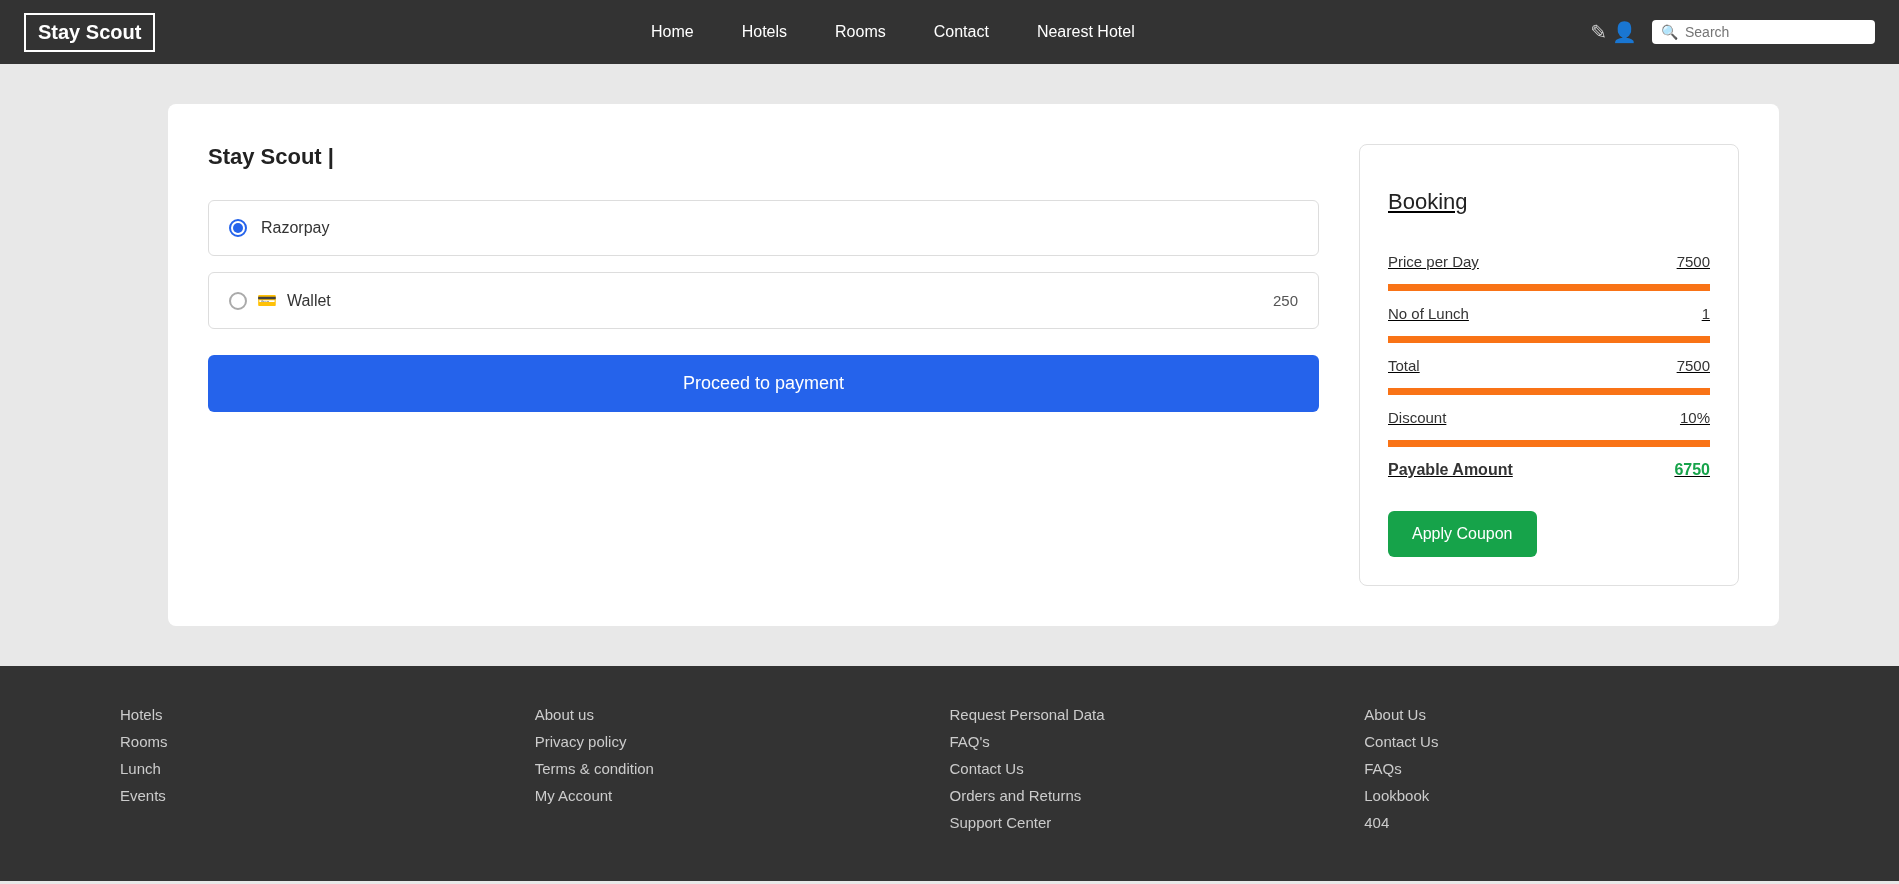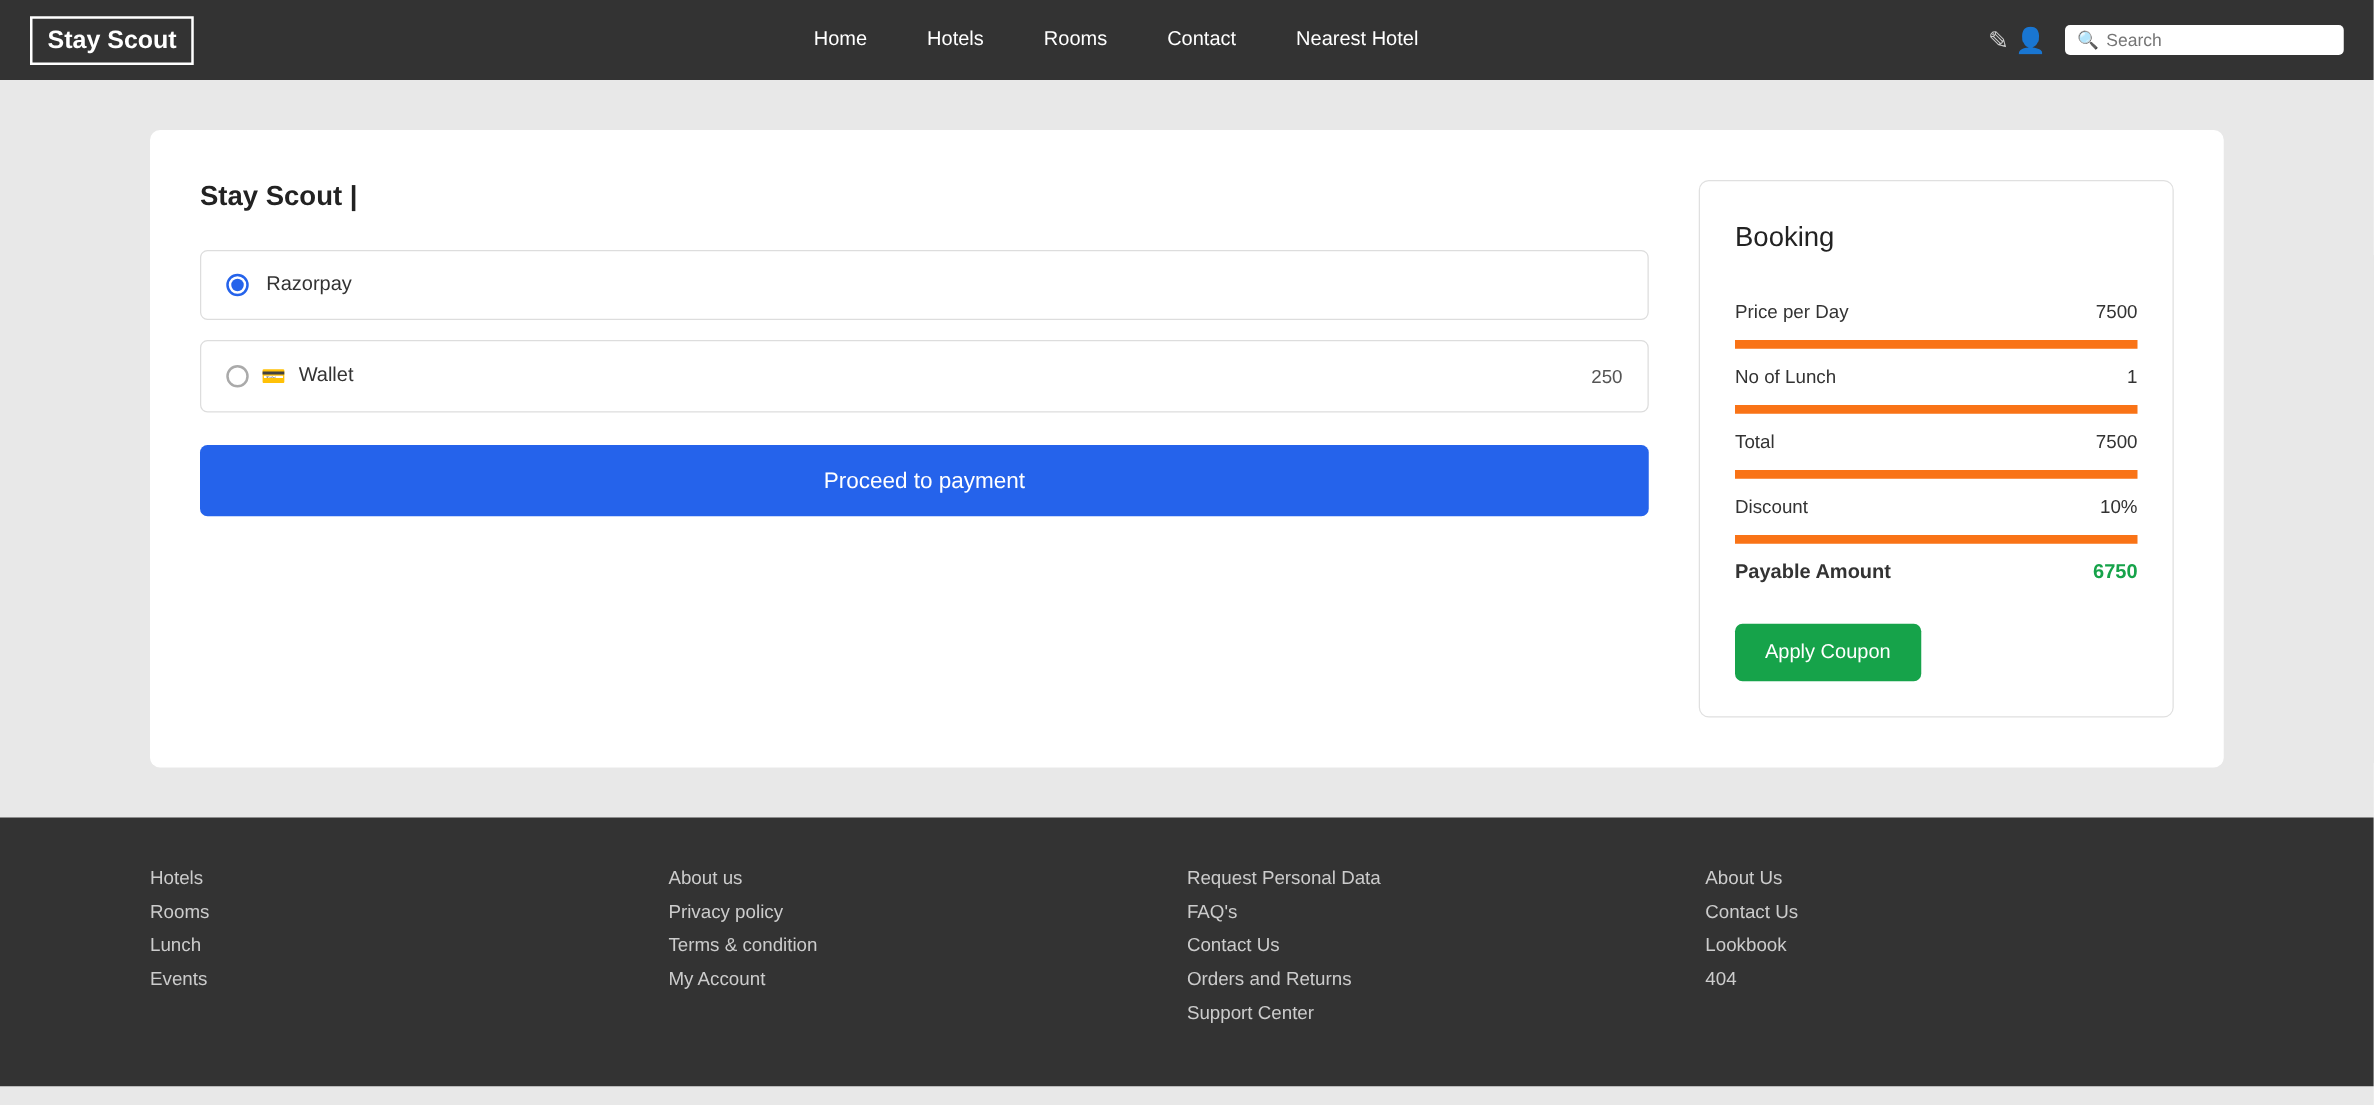--- a/index.html
+++ b/index.html
@@ -63,20 +63,21 @@
     
     .main-content {
       padding: 40px 120px;
     }
     .card {
       background: #fff;
       border-radius: 8px;
       padding: 40px;
       display: flex;
       gap: 40px;
+      margin-left: 48px;
     }
 
     
     .left-panel {
       flex: 1.5;
     }
     .panel-title {
       font-size: 22px;
       font-weight: bold;
       margin-bottom: 30px;
@@ -133,22 +134,23 @@
       font-size: 18px;
       cursor: pointer;
       margin-top: 10px;
     }
 
     
     .right-panel {
       width: 380px;
       border: 1px solid #e0e0e0;
       border-radius: 8px;
-      padding: 32px 28px 28px 28px;
+      padding: 44px 28px 28px 28px;
       background: #fff;
+      text-decoration: underline;
     }
     .booking-title {
       font-size: 22px;
       font-weight: normal;
       color: #222;
       margin-bottom: 24px;
     }
     .booking-row {
       display: flex;
       justify-content: space-between;
@@ -286,16 +288,17 @@
   <div class="footer-col">
     <a>Request Personal Data</a>
     <a>FAQ's</a>
     <a>Contact Us</a>
     <a>Orders and Returns</a>
     <a>Support Center</a>
   </div>
   <div class="footer-col">
     <a>About Us</a>
     <a>Contact Us</a>
+    <a>FAQs</a>
     <a>Lookbook</a>
     <a>404</a>
   </div>
 </footer>
 
 </body></html>

